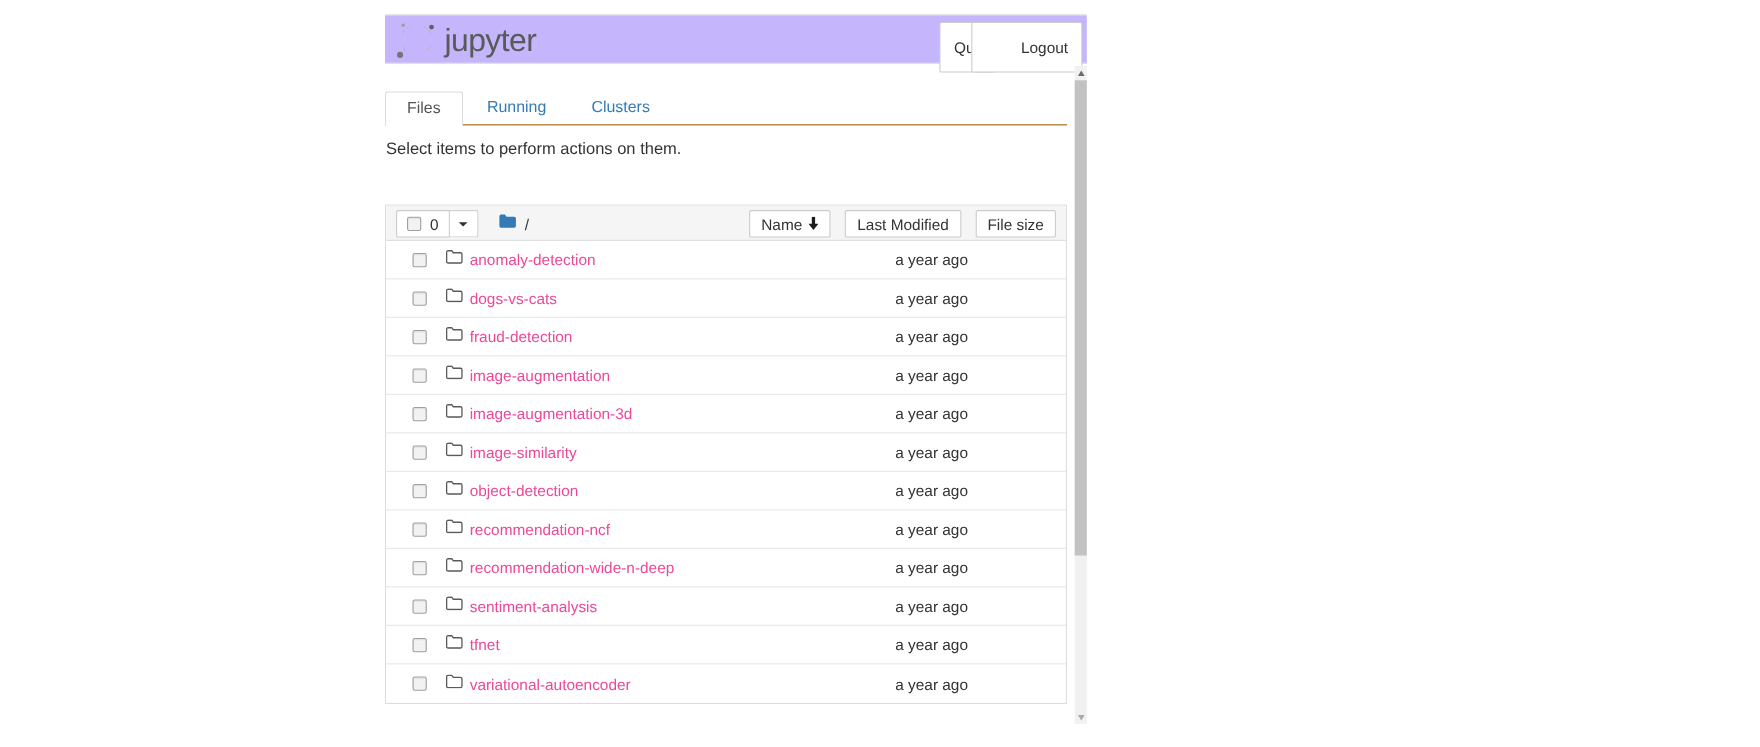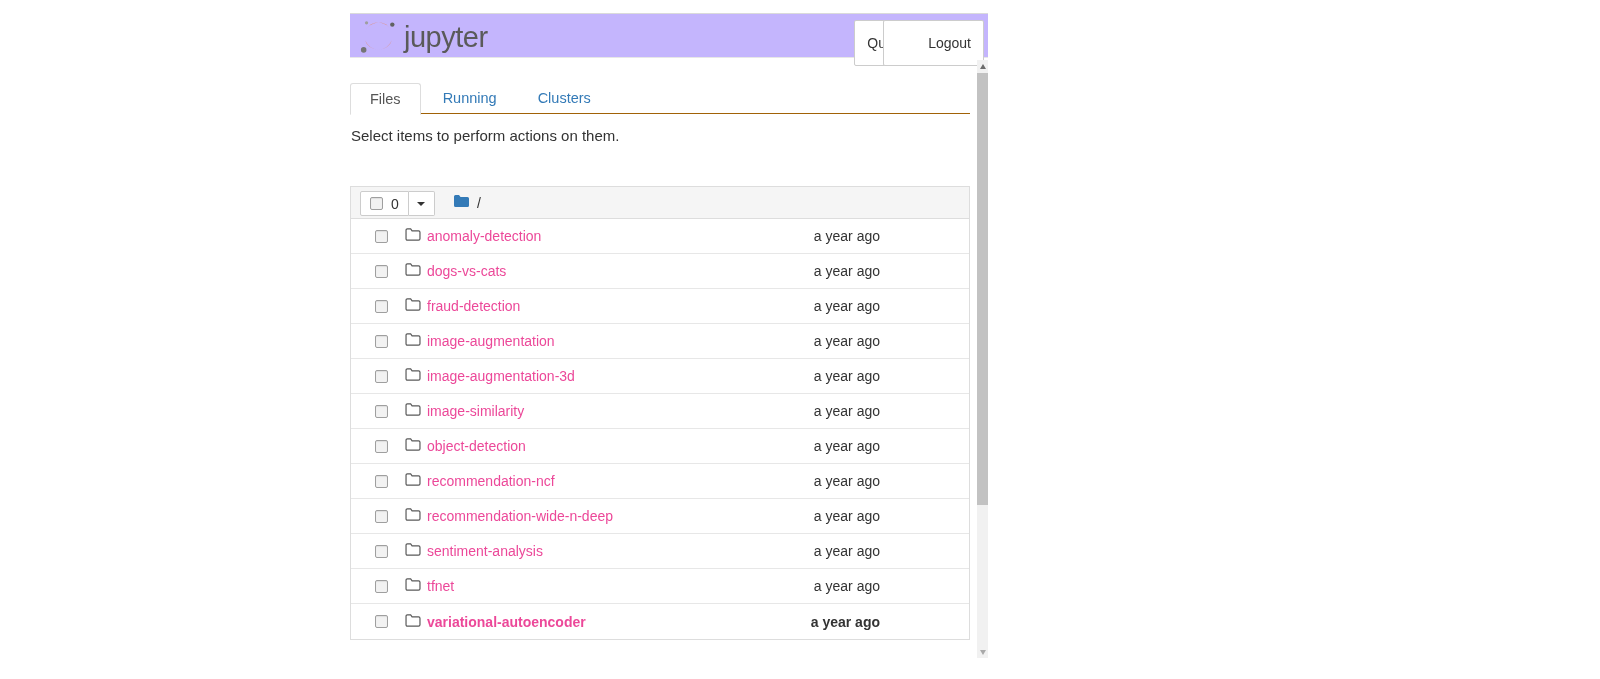--- a/index.html
+++ b/index.html
@@ -44,21 +44,21 @@
              border-radius:2px 0 0 2px; }
   .grp-caret-btn { height:25px; width:26px; display:flex; align-items:center; justify-content:center;
                    border-left:none; border-radius:0 2px 2px 0; }
   .sel-count { font-size:14px; color:#333; }
   .crumb { position:absolute; left:102px; top:7px; display:flex; align-items:center; gap:7px; }
   .crumb-slash { font-size:14px; color:#333; }
   .hdr-sorts { position:absolute; right:9px; top:4px; display:flex; gap:13px; }
   .sort-btn { height:25px; padding:0 10px; font-size:14px; display:flex; align-items:center; gap:6px; }
 
   .row { position:relative; height:35px; border-bottom:1px solid #e7e7e7; display:flex; align-items:center; }
-  .row:last-child { border-bottom:none;font-weight:bold; }
+  .row:last-child { border-bottom:none; }
   .chk { width:13px; height:13px; border:1px solid #9f9f9f; border-radius:2px; background:#f2f2f2;
          box-shadow:inset 0 1px 1px rgba(0,0,0,0.08); cursor:pointer; flex:0 0 auto; }
   .row .chk { margin-left:24px; }
   .row .f-icon { margin-left:17px; }
   .row .name { margin-left:6px; font-size:14px; color:#ec4899; text-decoration:none; cursor:pointer; }
   .row .modified { margin-left:auto; margin-right:89px; font-size:14px; color:#333; }
 
   
   .sb { position:absolute; left:627px; top:60px; width:11px; height:598px; background:#f1f1f1; }
   .sb-arrow { position:absolute; left:0; width:11px; height:12px; display:flex;
@@ -114,20 +114,33 @@
         </span>
       </div>
       <div class="crumb">
         <span>
           <svg width="17" height="14" viewBox="0 0 17 14">
             <path d="M1 2.5 Q1 1 2.5 1 L6 1 L7.5 3 L14.5 3 Q16 3 16 4.5 L16 11.5 Q16 13 14.5 13 L2.5 13 Q1 13 1 11.5 Z" fill="#337ab7"></path>
           </svg>
         </span>
         <span class="crumb-slash">/</span>
       </div>
+      <div class="hdr-sorts">
+        <button class="btn sort-btn">
+          <span>Name</span>
+          <span>
+            <svg width="9" height="12" viewBox="0 0 9 12">
+              <rect x="3" y="0" width="3" height="7" fill="#1b1b1b"></rect>
+              <path d="M0 6.5 L9 6.5 L4.5 12 Z" fill="#1b1b1b"></path>
+            </svg>
+          </span>
+        </button>
+        <button class="btn sort-btn">Last Modified</button>
+        <button class="btn sort-btn">File size</button>
+      </div>
     </div>
 
     <div class="row">
       <span class="chk"></span>
       <span class="f-icon"><svg width="16" height="13" viewBox="0 0 17 14">
             <path d="M1 2.5 Q1 1 2.5 1 L6 1 L7.5 3 L14.5 3 Q16 3 16 4.5 L16 11.5 Q16 13 14.5 13 L2.5 13 Q1 13 1 11.5 Z" fill="none" stroke="#5a5a5a" stroke-width="1.3"></path>
           </svg></span>
       <a class="name">anomaly-detection</a>
       <span class="modified">a year ago</span>
     </div>

